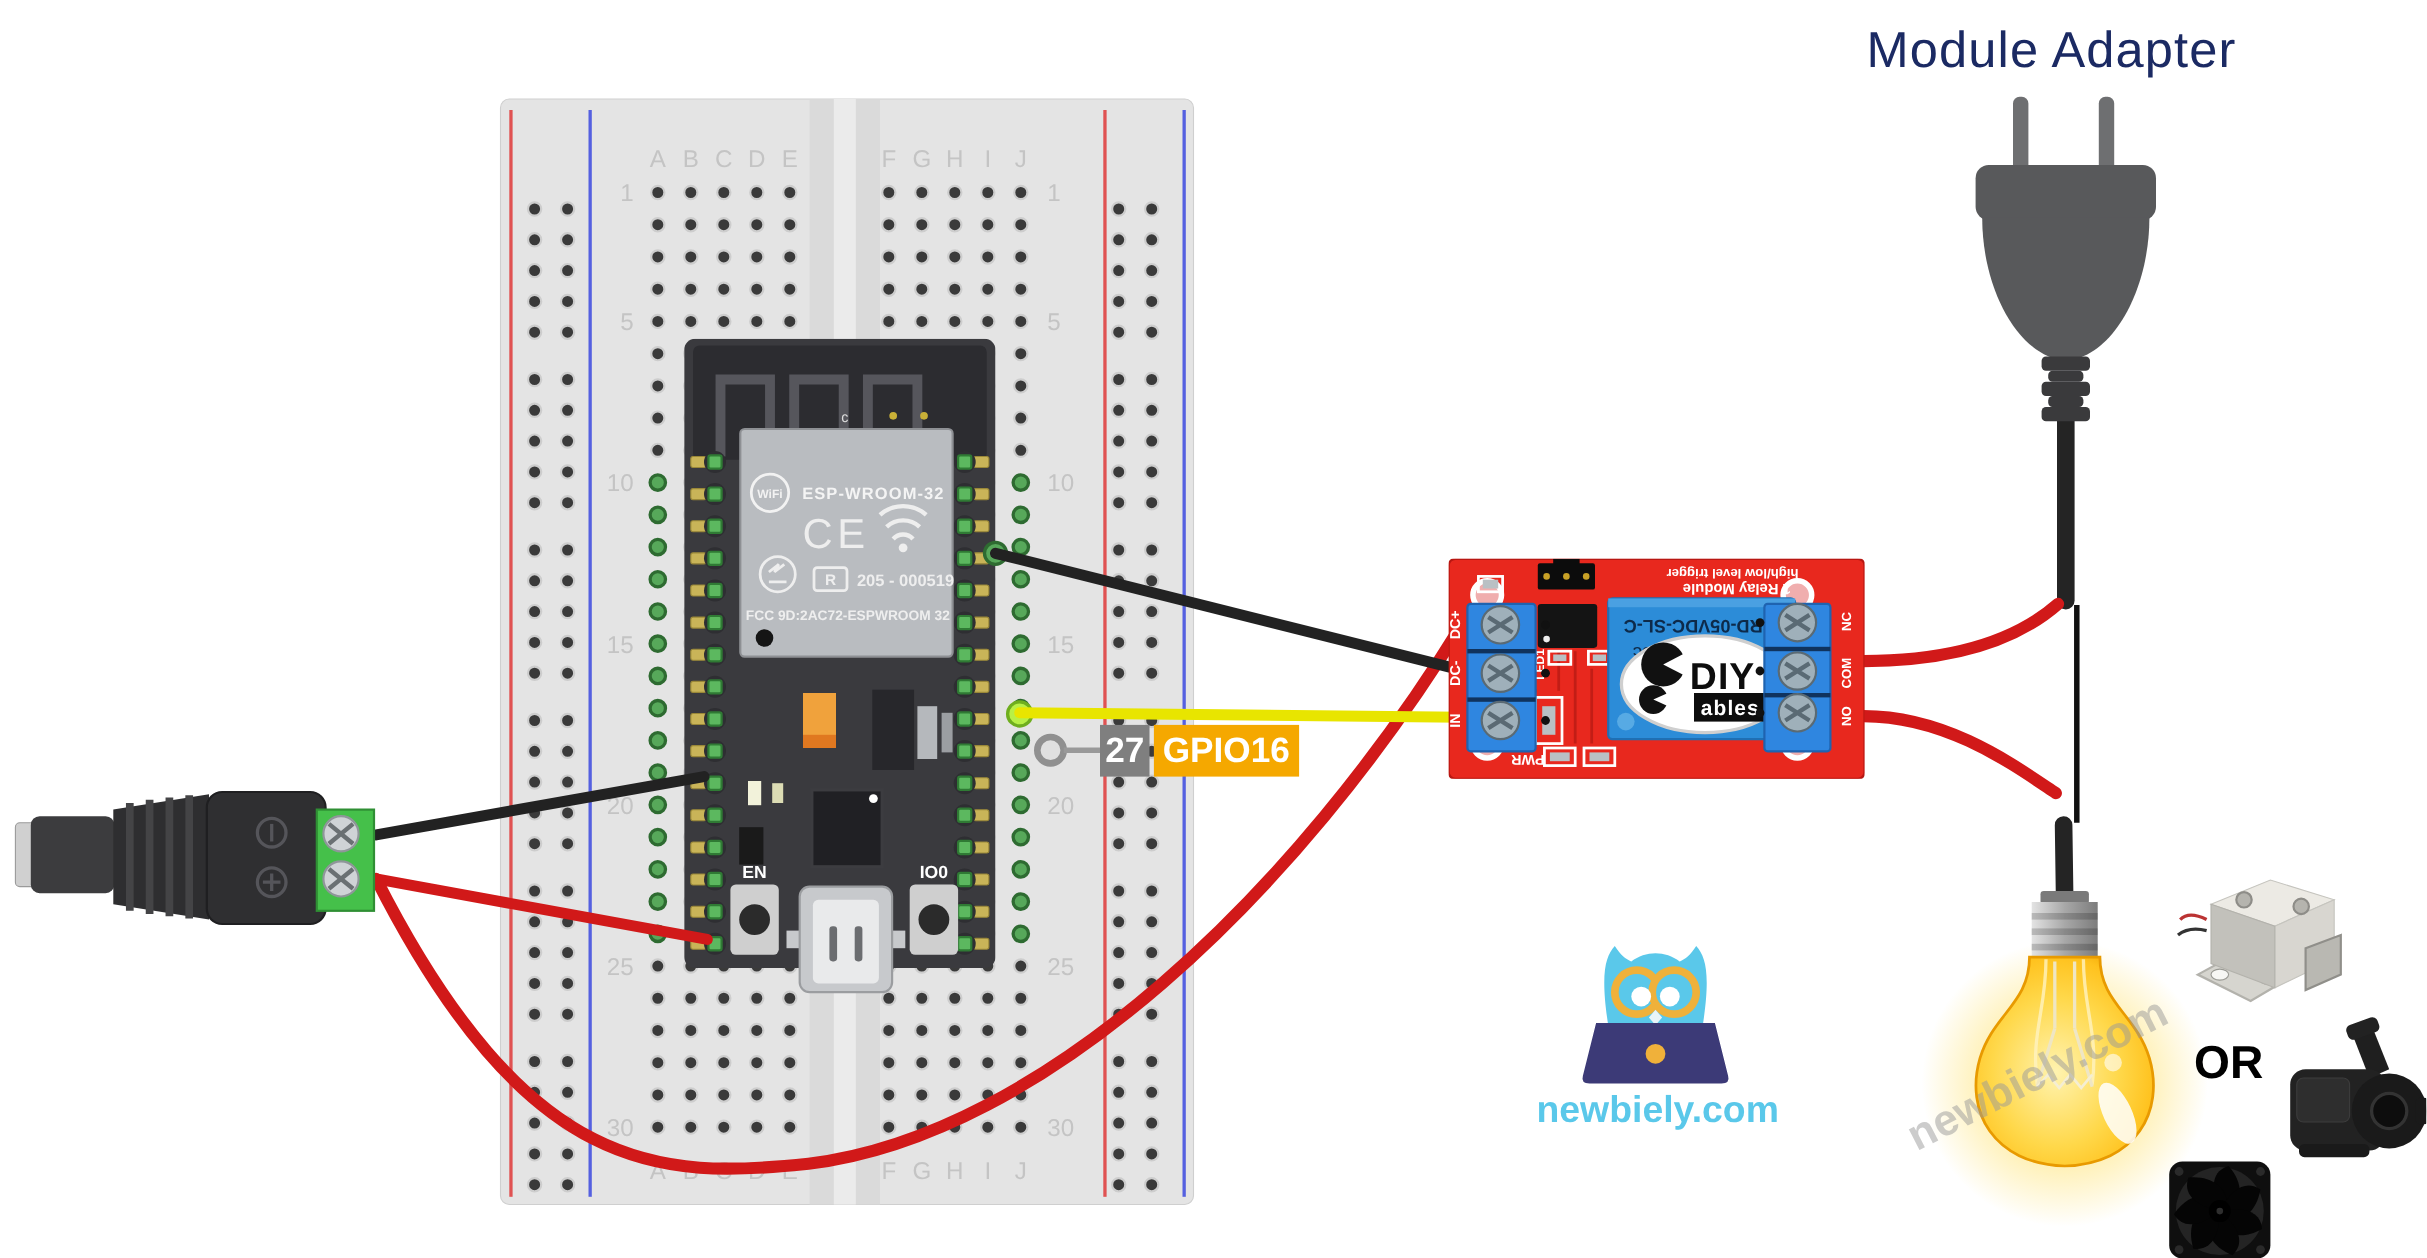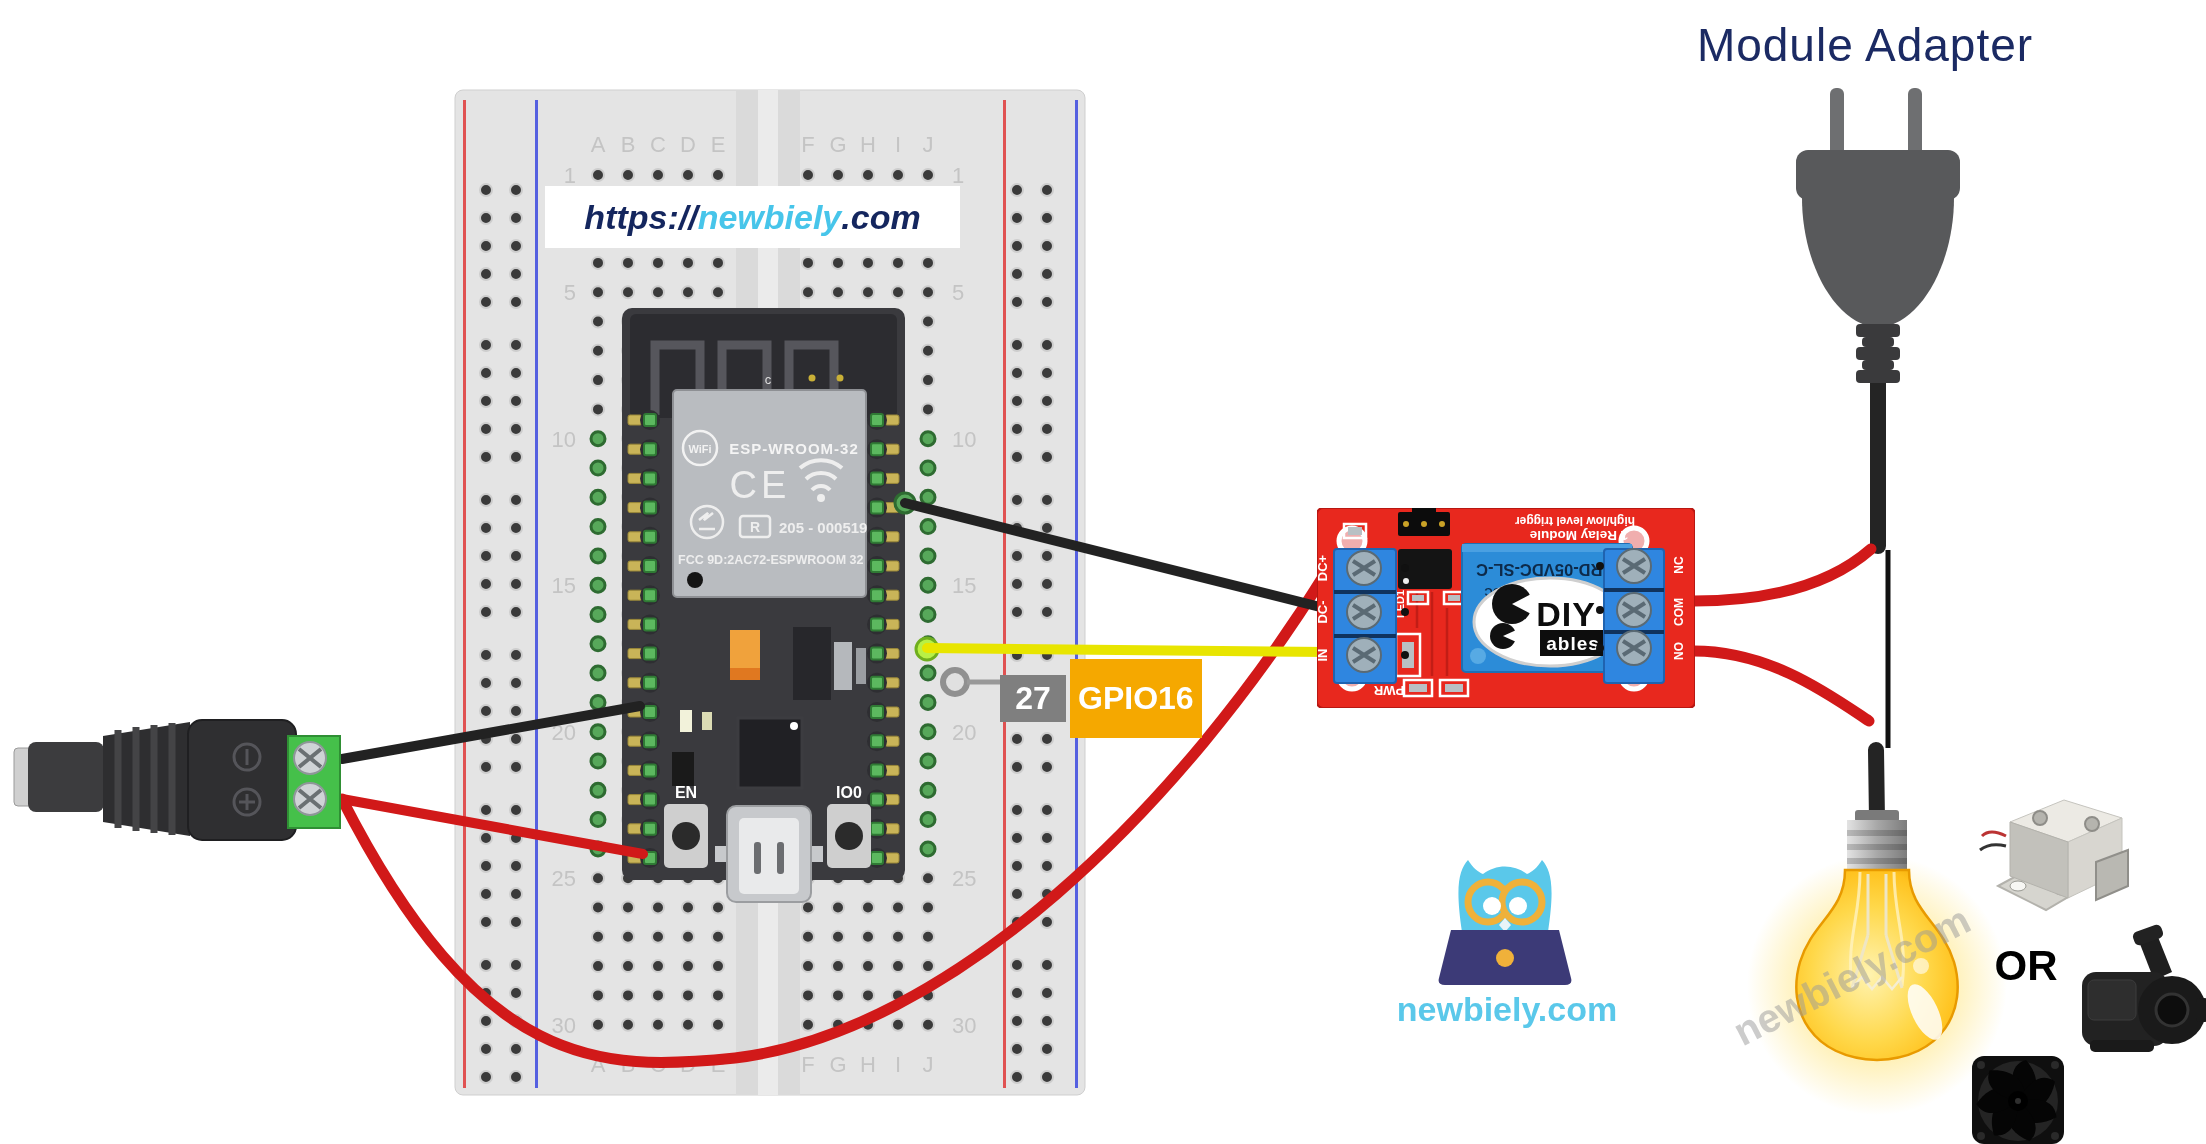--- a/index.html
+++ b/index.html
@@ -8,22 +8,22 @@
   .abs{position:absolute;}
   svg{display:block;}
   .bb{font:22px "Liberation Sans",sans-serif;fill:#c4c4c4;}
   .navy-label{color:#1b2a63;font-size:40px;letter-spacing:1px;}
   .url-banner{left:545px;top:186px;width:415px;height:62px;background:#ffffff;z-index:30;
               display:flex;align-items:center;justify-content:center;font-style:italic;
               font-weight:bold;font-size:34px;color:#14265e;}
   .url-banner .hl{color:#47c5ea;}
   .gpio-badge{z-index:70;display:flex;align-items:center;}
   .gpio-pin{background:#7f7f7f;color:#fff;font-weight:bold;font-size:32px;
-            width:66px;height:47px;display:flex;align-items:center;justify-content:center;}
-  .gpio-name{color:#fff;font-weight:bold;font-size:32px;height:47px;padding:16px 8px;
+            width:45px;height:47px;display:flex;align-items:center;justify-content:center;}
+  .gpio-name{color:#fff;font-weight:bold;font-size:32px;height:47px;padding:0 8px;
              display:flex;align-items:center;justify-content:center;margin-left:4px;}
   .or-label{left:1986px;top:942px;width:80px;text-align:center;font-size:42px;font-weight:bold;color:#000;z-index:65;}
   .logo-text{left:1392px;top:990px;width:230px;text-align:center;color:#5ac8ea;
              font-weight:bold;font-size:34px;z-index:65;}
   .pa-title{left:1660px;top:18px;width:410px;text-align:center;z-index:65;font-size:46px;}
   .ps-title{left:14px;top:658px;width:320px;text-align:center;z-index:65;}
 </style>
 </head>
 <body>
 
@@ -516,25 +516,20 @@
       <circle cx="598" cy="761" r="7" fill="#57a85a" stroke="#2e6b31" stroke-width="3"></circle>
       <circle cx="928" cy="761" r="7" fill="#57a85a" stroke="#2e6b31" stroke-width="3"></circle>
       <circle cx="598" cy="790.3000000000001" r="7" fill="#57a85a" stroke="#2e6b31" stroke-width="3"></circle>
       <circle cx="928" cy="790.3000000000001" r="7" fill="#57a85a" stroke="#2e6b31" stroke-width="3"></circle>
       <circle cx="598" cy="819.6" r="7" fill="#57a85a" stroke="#2e6b31" stroke-width="3"></circle>
       <circle cx="928" cy="819.6" r="7" fill="#57a85a" stroke="#2e6b31" stroke-width="3"></circle>
       <circle cx="598" cy="848.9" r="7" fill="#57a85a" stroke="#2e6b31" stroke-width="3"></circle>
       <circle cx="928" cy="848.9" r="7" fill="#57a85a" stroke="#2e6b31" stroke-width="3"></circle>
     </svg>
 
-  <div class="abs url-banner">
-    <span>https://</span>
-      <span class="hl">newbiely</span>
-      <span>.com</span>
-  </div>
 
   <svg class="abs" style="left:622px;top:308px;z-index:20" width="283" height="600" viewBox="0 0 283 600">
     <rect x="0" y="0" width="283" height="572" rx="10" fill="#3a3a3e"></rect>
     <rect x="8" y="6" width="267" height="104" rx="6" fill="#2c2c30"></rect>
     <path d="M33,107 V37 H78 V87 H100 V37 H145 V87 H167 V37 H212 V107" fill="none" stroke="#56565c" stroke-width="9"></path>
     <circle cx="190" cy="70" r="3.5" fill="#c9b037"></circle>
     <circle cx="218" cy="70" r="3.5" fill="#c9b037"></circle>
     <text x="146" y="76" font-size="13" fill="#ddd" text-anchor="middle">c</text>
     <g id="esp-pins">
         <rect x="6" y="107" width="14" height="10" rx="2" fill="#c9b458" stroke="#9a8838"></rect>

